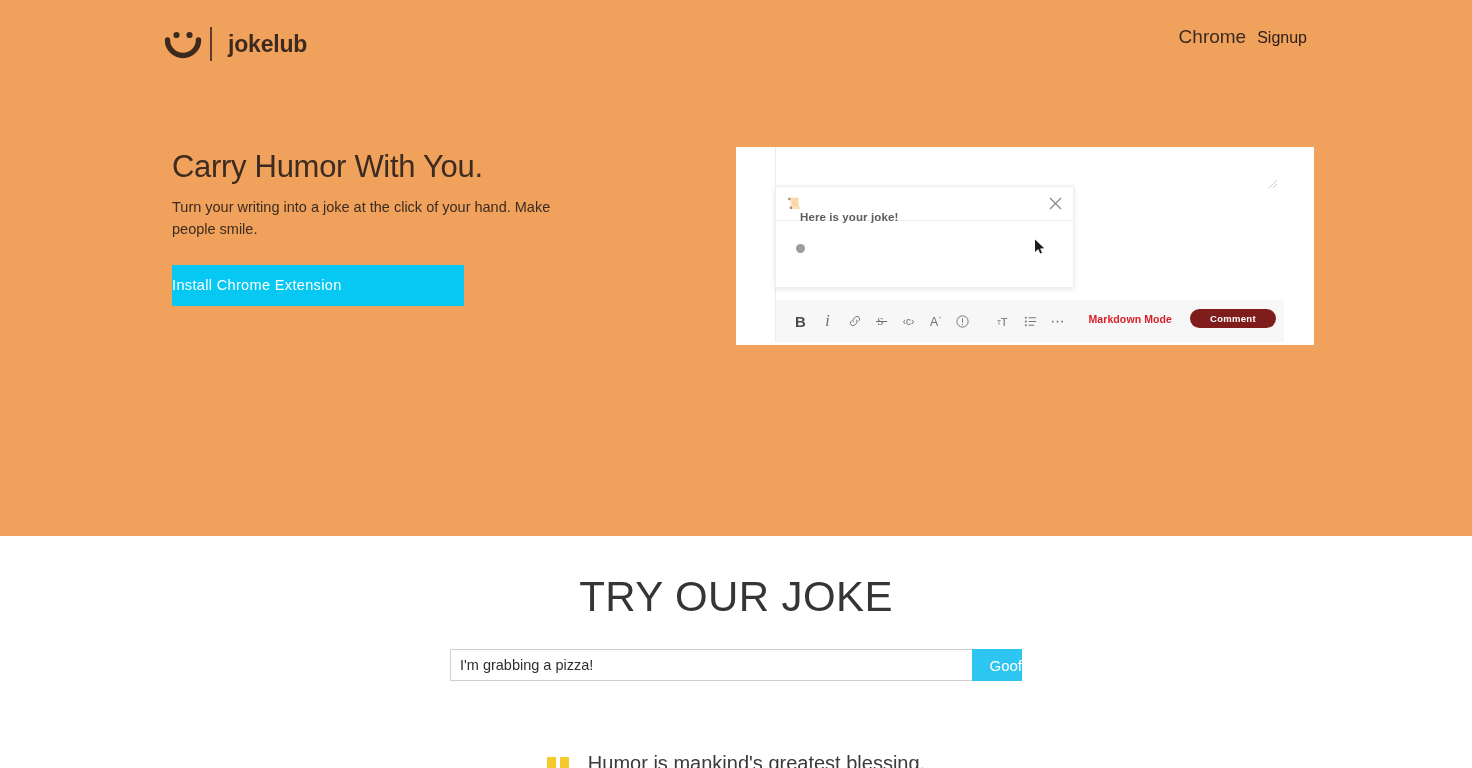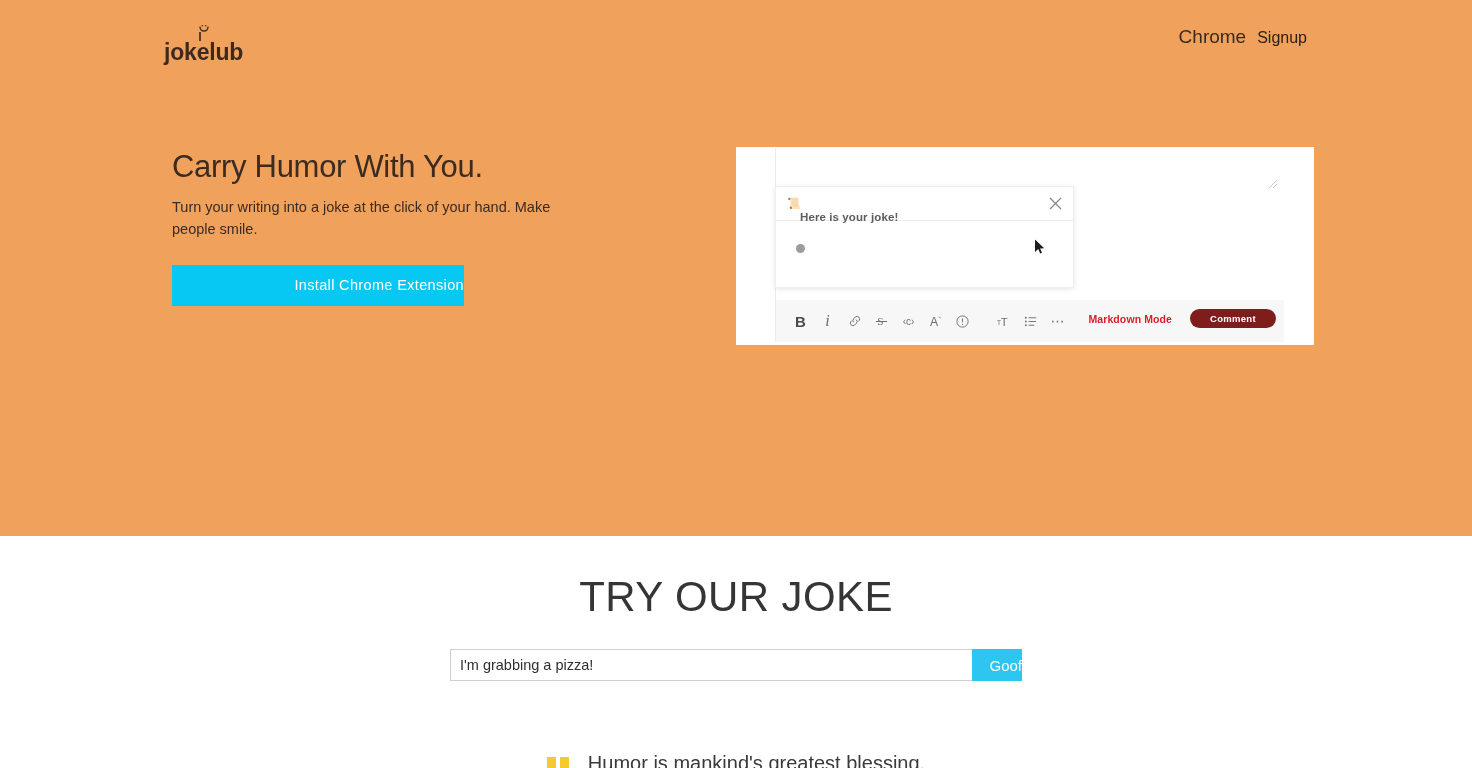--- a/index.html
+++ b/index.html
@@ -33,21 +33,20 @@
     width: 1472px;
     height: 80px;
   }
   .brand {
     position: absolute;
     left: 164px;
     top: 24px;
     display: flex;
     align-items: center;
     height: 40px;
-    flex-direction: column;
   }
   .brand-mark {
     width: 38px;
     height: 32px;
     display: block;
   }
   .brand-divider {
     width: 2px;
     height: 34px;
     background: #4a3226;
@@ -103,21 +102,21 @@
     line-height: 22px;
     color: #3b2b21;
     width: 424px;
   }
   .cta-button {
     display: block;
     margin-top: 25px;
     width: 292px;
     height: 41px;
     line-height: 41px;
-    text-align: right;
+    text-align: left;
     background: #06c8f2;
     color: #ffffff;
     font-size: 14.5px;
     letter-spacing: .35px;
     border: none;
     cursor: pointer;
     font-family: "Liberation Sans", sans-serif;
   }
 
   

